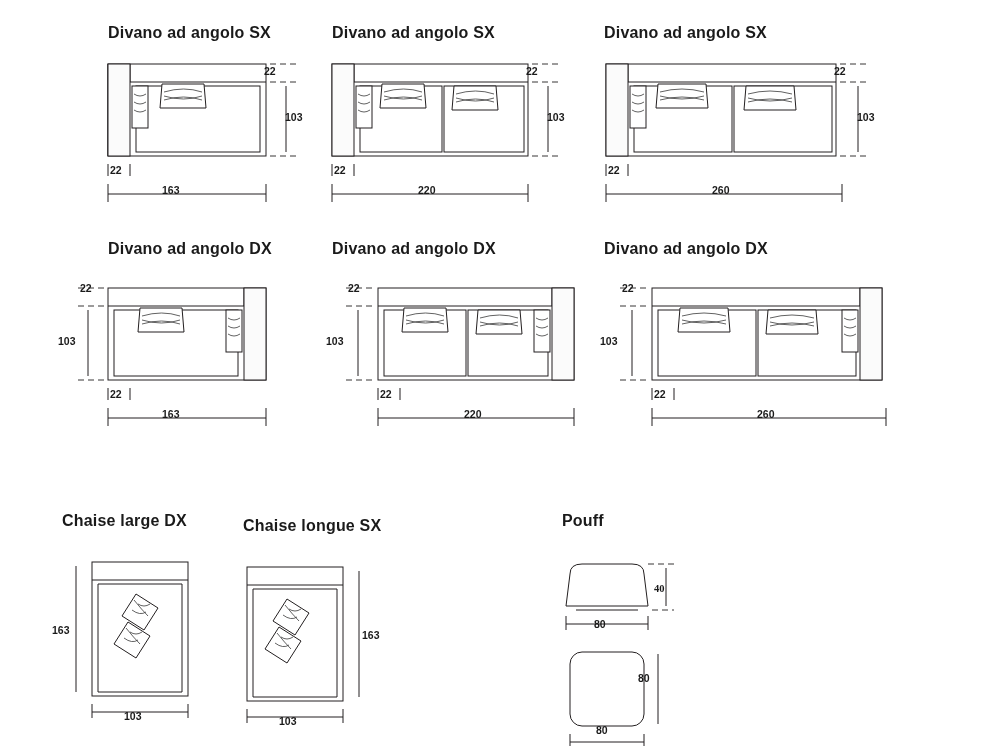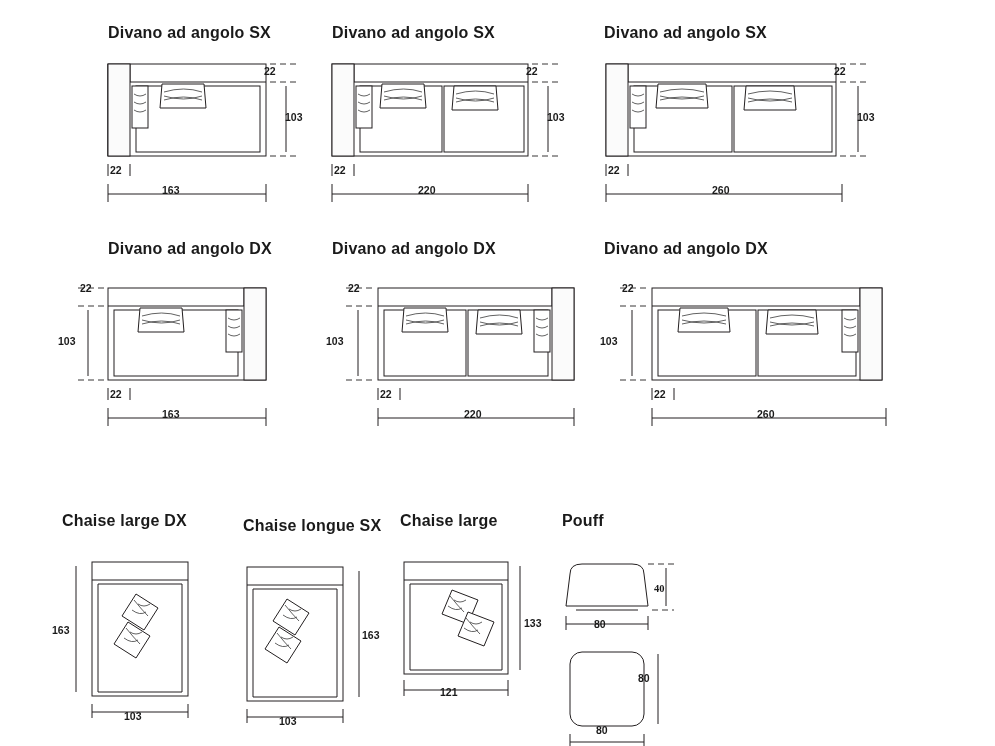--- a/index.html
+++ b/index.html
@@ -260,37 +260,20 @@
       <path class="ln fillwhite" d="M36 110 L58 124 L44 146 L22 132 Z"></path>
       <path class="ln-thin" d="M38 120 Q44 124 50 120 M32 126 Q40 132 46 128 M34 116 Q42 126 48 132"></path>
       <path class="ln" d="M116 54 L116 180"></path>
       <path class="ln" d="M4 192 L4 206 M100 192 L100 206"></path>
       <path class="ln" d="M4 200 L100 200"></path>
     </svg>
     <div class="dim-label" style="left:119px; top:112px;">163</div>
     <div class="dim-label" style="left:36px; top:198px;">103</div>
   </div>
 
-  <div class="module" style="left:400px; top:512px; width:200px; height:200px;">
-    <div class="mod-title" style="left:0px; top:0px;">Chaise large</div>
-    <svg class="draw" width="200" height="200" viewBox="0 0 200 200">
-      <rect class="ln fillwhite" x="4" y="50" width="104" height="112"></rect>
-      <path class="ln" d="M4 68 L108 68"></path>
-      <path class="ln" d="M10 72 L102 72 L102 158 L10 158 Z"></path>
-      <path class="ln fillwhite" d="M52 78 L78 88 L68 112 L42 102 Z"></path>
-      <path class="ln-thin" d="M54 88 Q60 92 66 88 M48 94 Q56 100 62 96 M50 84 Q58 94 64 100"></path>
-      <path class="ln fillwhite" d="M68 100 L94 110 L84 134 L58 124 Z"></path>
-      <path class="ln-thin" d="M70 110 Q76 114 82 110 M64 116 Q72 122 78 118 M66 106 Q74 116 80 122"></path>
-      <path class="ln" d="M120 54 L120 158"></path>
-      <path class="ln" d="M4 168 L4 184 M108 168 L108 184"></path>
-      <path class="ln" d="M4 178 L108 178"></path>
-    </svg>
-    <div class="dim-label" style="left:124px; top:105px;">133</div>
-    <div class="dim-label" style="left:40px; top:174px;">121</div>
-  </div>
 
   <div class="module" style="left:562px; top:512px; width:200px; height:220px;">
     <div class="mod-title" style="left:0px; top:0px;">Pouff</div>
     <svg class="draw" width="200" height="220" viewBox="0 0 200 220">
 
       <path class="ln fillwhite" d="M8 62 Q8 52 20 52 L70 52 Q82 52 82 62 L86 94 L4 94 Z"></path>
       <path class="ln" d="M14 98 L76 98"></path>
 
       <path class="ln-dash" d="M86 52 L112 52"></path>
       <path class="ln-dash" d="M90 98 L112 98"></path>

